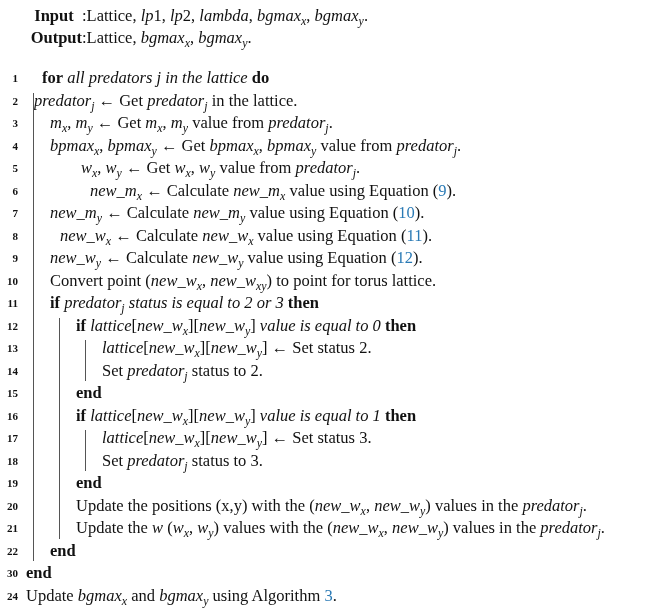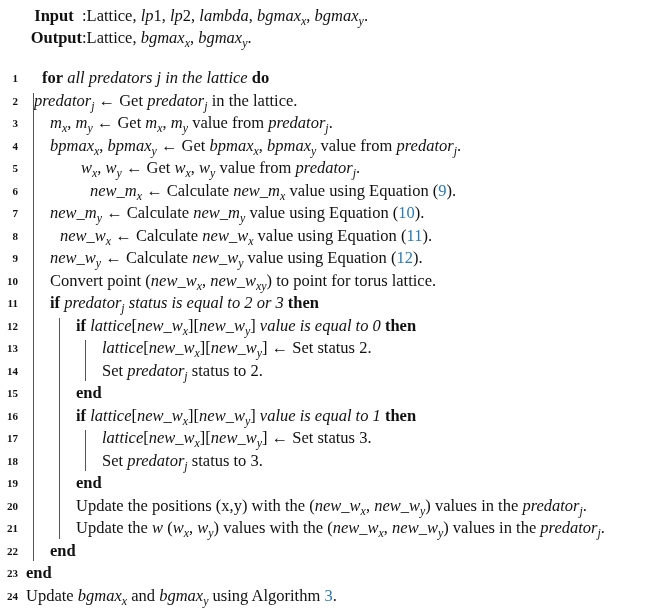--- a/index.html
+++ b/index.html
@@ -116,21 +116,21 @@
       </div>
       <div class="line" style="top: 518.4px;">
         <span class="ln">21</span>
         <span class="txt" style="left: 76px;">Update the <i>w</i> (<i>w<sub>x</sub></i>, <i>w<sub>y</sub></i>) values with the (<i>new_w<sub>x</sub></i>, <i>new_w<sub>y</sub></i>) values in the <i>predator<sub>j</sub></i>.</span>
       </div>
       <div class="line" style="top: 540.92px;">
         <span class="ln">22</span>
         <span class="txt" style="left: 50px;"><b>end</b></span>
       </div>
       <div class="line" style="top: 563.44px;">
-        <span class="ln">23</span>
+        <span class="ln">30</span>
         <span class="txt" style="left: 26px;"><b>end</b></span>
       </div>
       <div class="line" style="top: 585.96px;">
         <span class="ln">24</span>
         <span class="txt" style="left: 26px;">Update <i>bgmax<sub>x</sub></i> and <i>bgmax<sub>y</sub></i> using Algorithm <span class="ref">3</span>.</span>
       </div>
       <div class="bar" style="left: 33px; top: 92.52px; height: 468.92px;"></div>
       <div class="bar" style="left: 59px; top: 317.72px; height: 221.2px;"></div>
       <div class="bar" style="left: 85px; top: 340.24px; height: 41.04px;"></div>
       <div class="bar" style="left: 85px; top: 430.32px; height: 41.04px;"></div>

